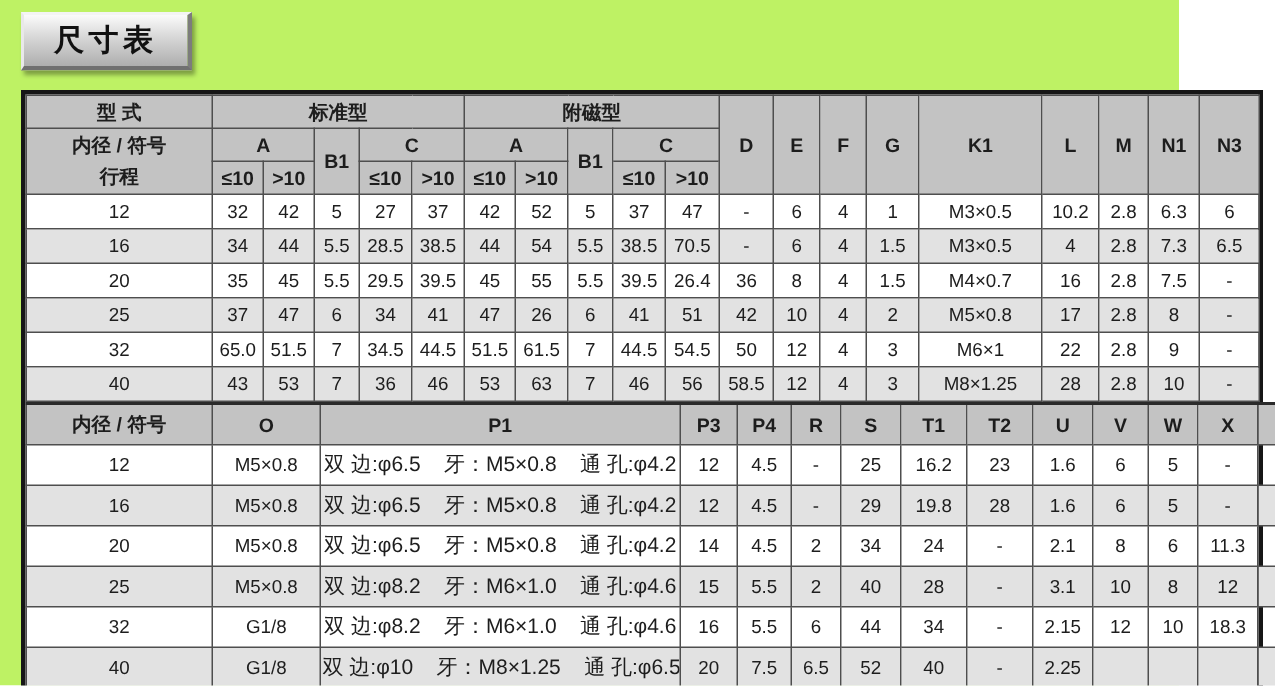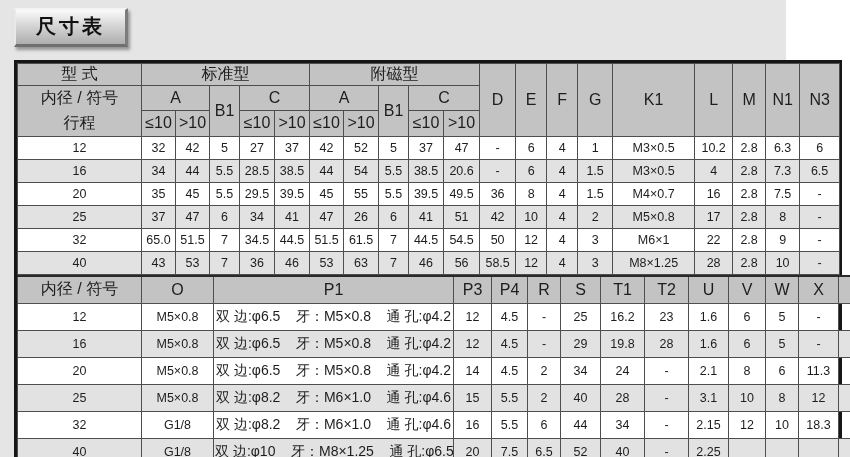--- a/index.html
+++ b/index.html
@@ -1,32 +1,32 @@
 <!DOCTYPE html>
 <html><head>
 <meta charset="utf-8">
 <style>
   html,body{margin:0;padding:0;background:#ffffff;width:850px;height:457px;overflow:hidden;
     font-family:"Liberation Sans",sans-serif;}
-  #stage{position:relative;width:786px;height:457px;background:#e5e5e5;}
+  #stage{position:relative;width:786px;height:457px;background:#bef264;}
 
   
   .badge{position:absolute;left:14px;top:8px;padding:3px 20px 4px 20px;
     background:linear-gradient(180deg,#fbfbfb 0%,#d6d6d6 45%,#aeaeae 100%);
     border-top:2px solid #f4f4f4;border-left:2px solid #e9e9e9;
     border-right:3px solid #7c7c7c;border-bottom:3px solid #707070;
     box-shadow:2px 3px 3px rgba(0,0,0,0.35);
     font-size:20px;font-weight:bold;color:#111;letter-spacing:3px;}
 
   
   .frame{position:absolute;left:14px;top:60px;width:822px;border:3px solid #161616;background:#fff;}
   table{border-collapse:collapse;table-layout:fixed;width:822px;font-size:12.5px;color:#1d1d1d;}
   th,td{border:1px solid #4e4e4e;text-align:center;vertical-align:middle;
     padding:0 1px;overflow:hidden;white-space:nowrap;}
-  th{background:#c3c3c3;font-weight:normal;font-size:16px;}
+  th{background:#c3c3c3;font-weight:bold;font-size:13px;}
   #t1 thead th{height:21px;}
   #t1 tbody td{height:22px;}
   #t2 thead th{height:26px;}
   #t2 tbody td{height:26px;}
   #t2{border-top:2px solid #2a2a2a;}
   tr.stripe td{background:#e2e2e2;}
   td.p1{white-space:pre;font-size:14px;}
   .two-line{line-height:1.55;}
 
   
@@ -133,21 +133,21 @@
             <td>16</td>
             <td>34</td>
             <td>44</td>
             <td>5.5</td>
             <td>28.5</td>
             <td>38.5</td>
             <td>44</td>
             <td>54</td>
             <td>5.5</td>
             <td>38.5</td>
-            <td>20.6</td>
+            <td>70.5</td>
             <td>-</td>
             <td>6</td>
             <td>4</td>
             <td>1.5</td>
             <td>M3×0.5</td>
             <td>4</td>
             <td>2.8</td>
             <td>7.3</td>
             <td>6.5</td>
           </tr>
@@ -155,21 +155,21 @@
             <td>20</td>
             <td>35</td>
             <td>45</td>
             <td>5.5</td>
             <td>29.5</td>
             <td>39.5</td>
             <td>45</td>
             <td>55</td>
             <td>5.5</td>
             <td>39.5</td>
-            <td>49.5</td>
+            <td>26.4</td>
             <td>36</td>
             <td>8</td>
             <td>4</td>
             <td>1.5</td>
             <td>M4×0.7</td>
             <td>16</td>
             <td>2.8</td>
             <td>7.5</td>
             <td>-</td>
           </tr>

